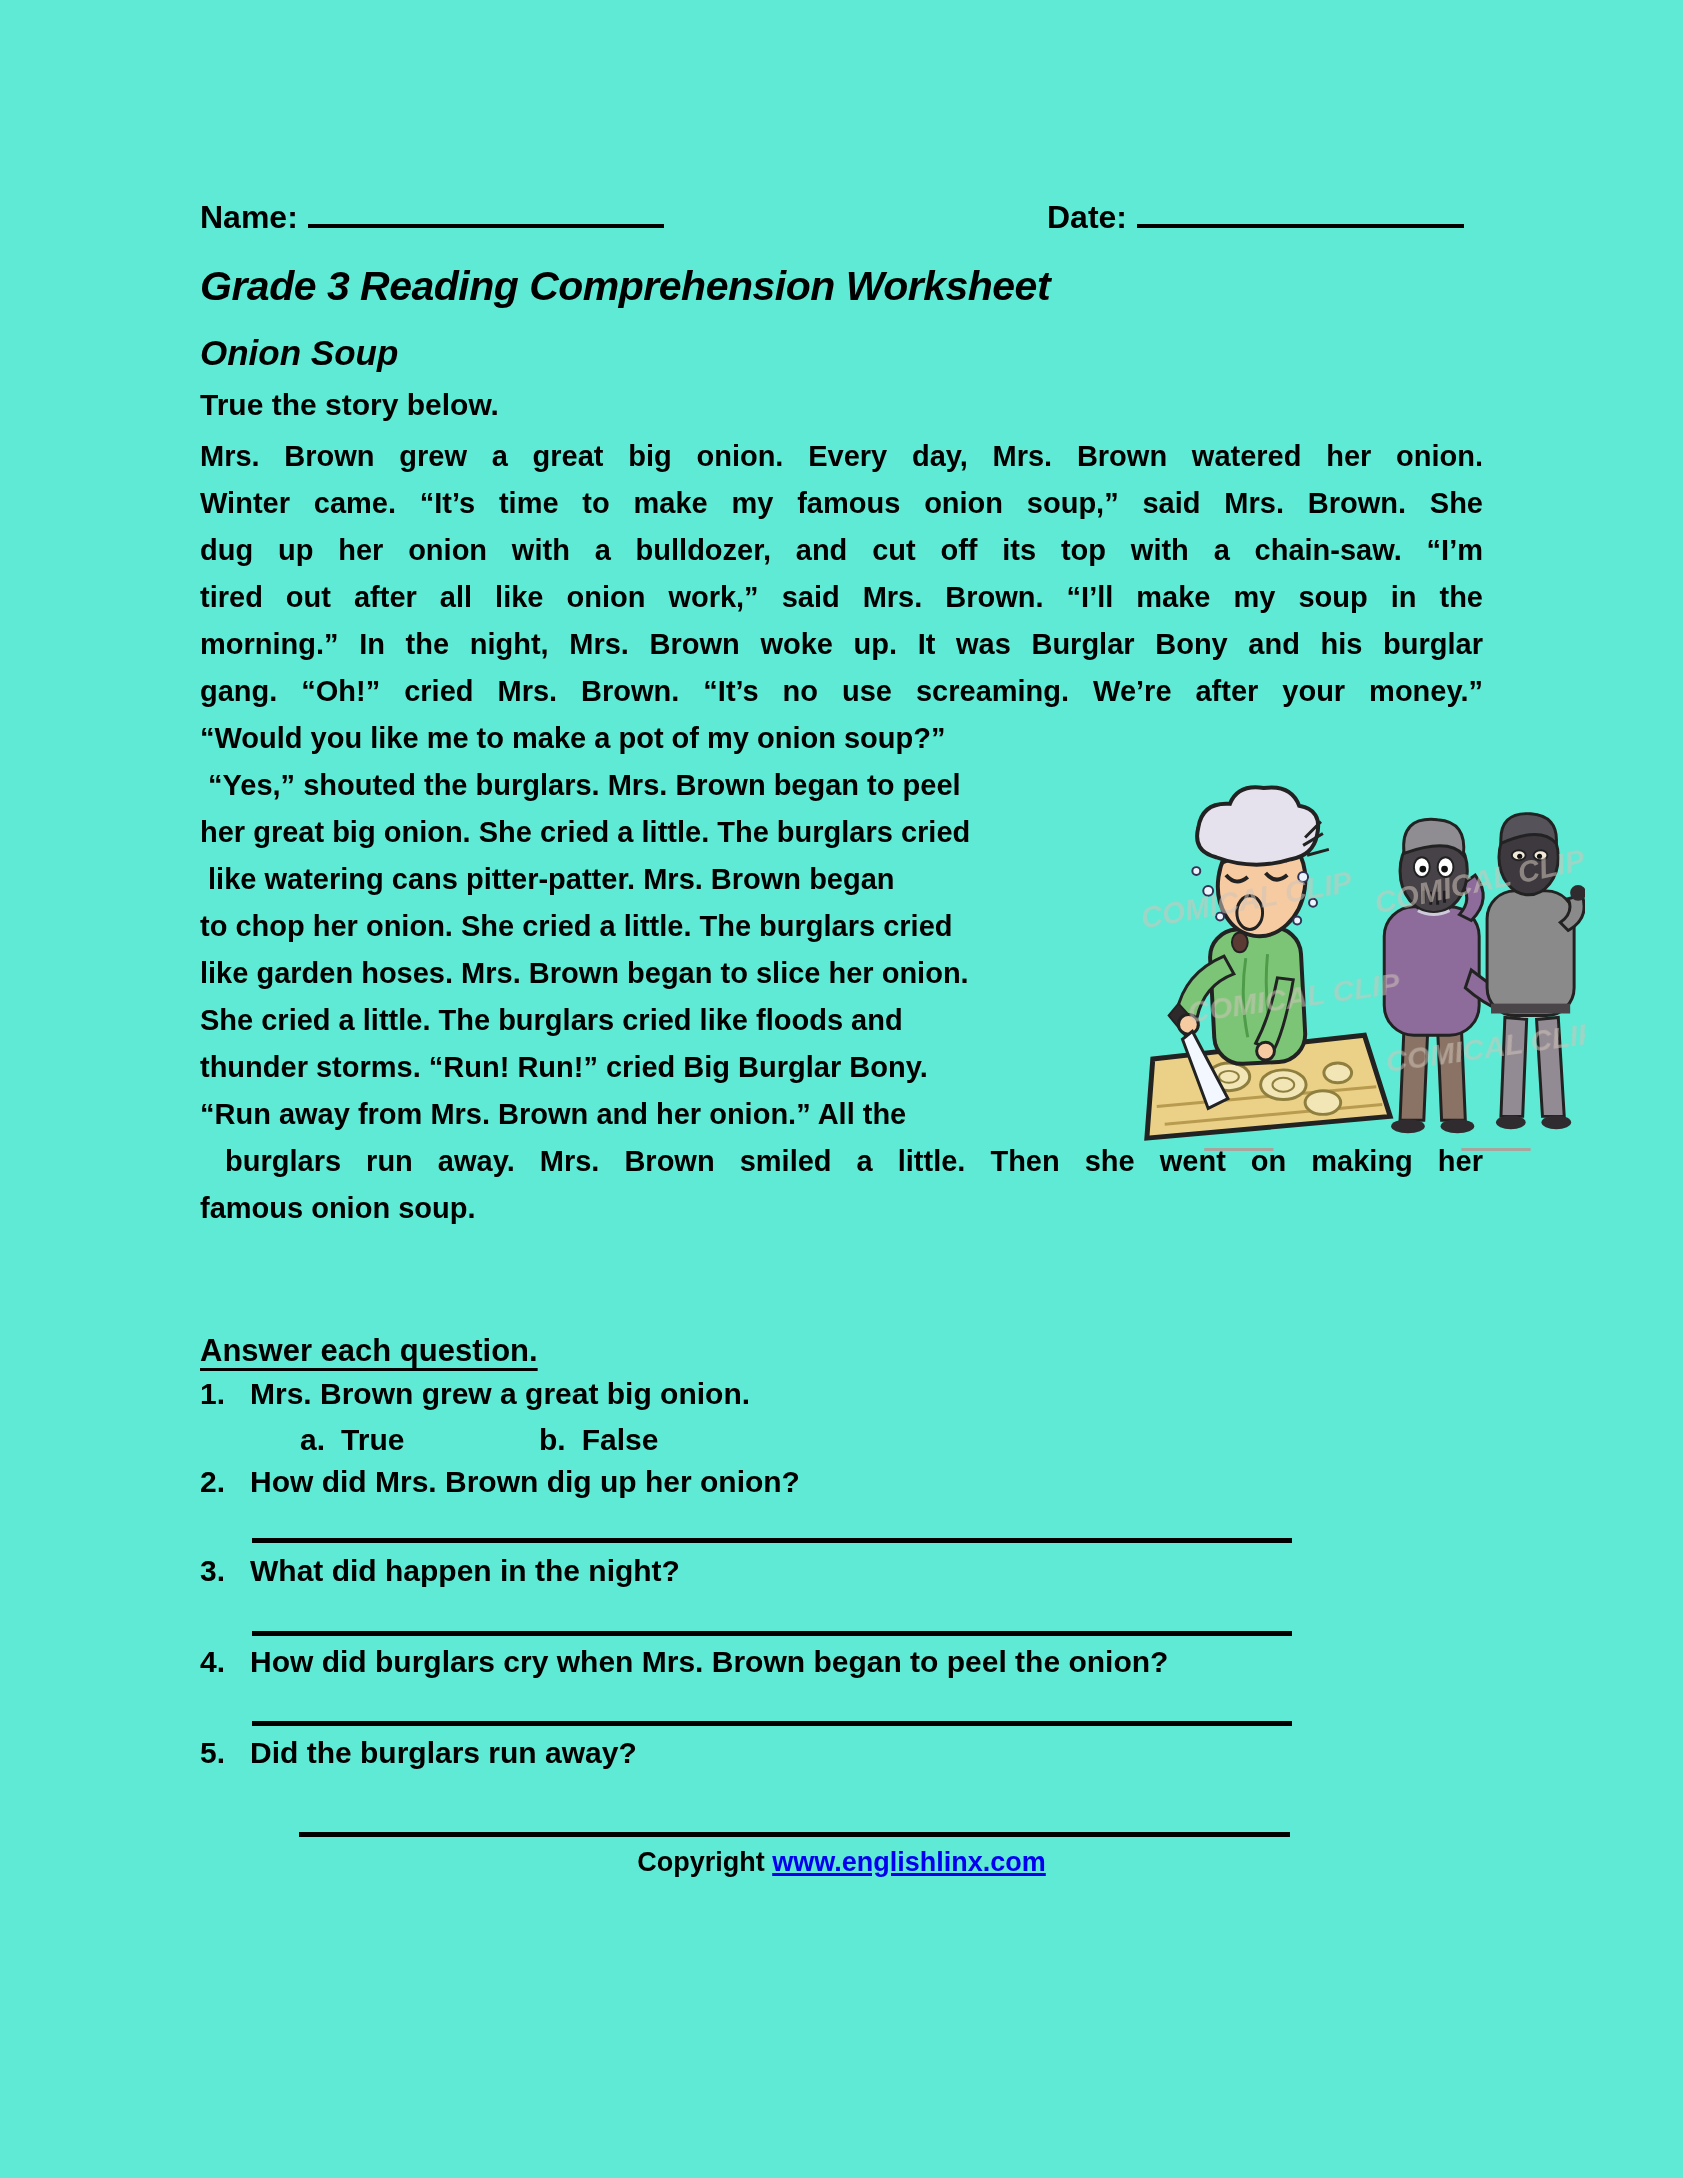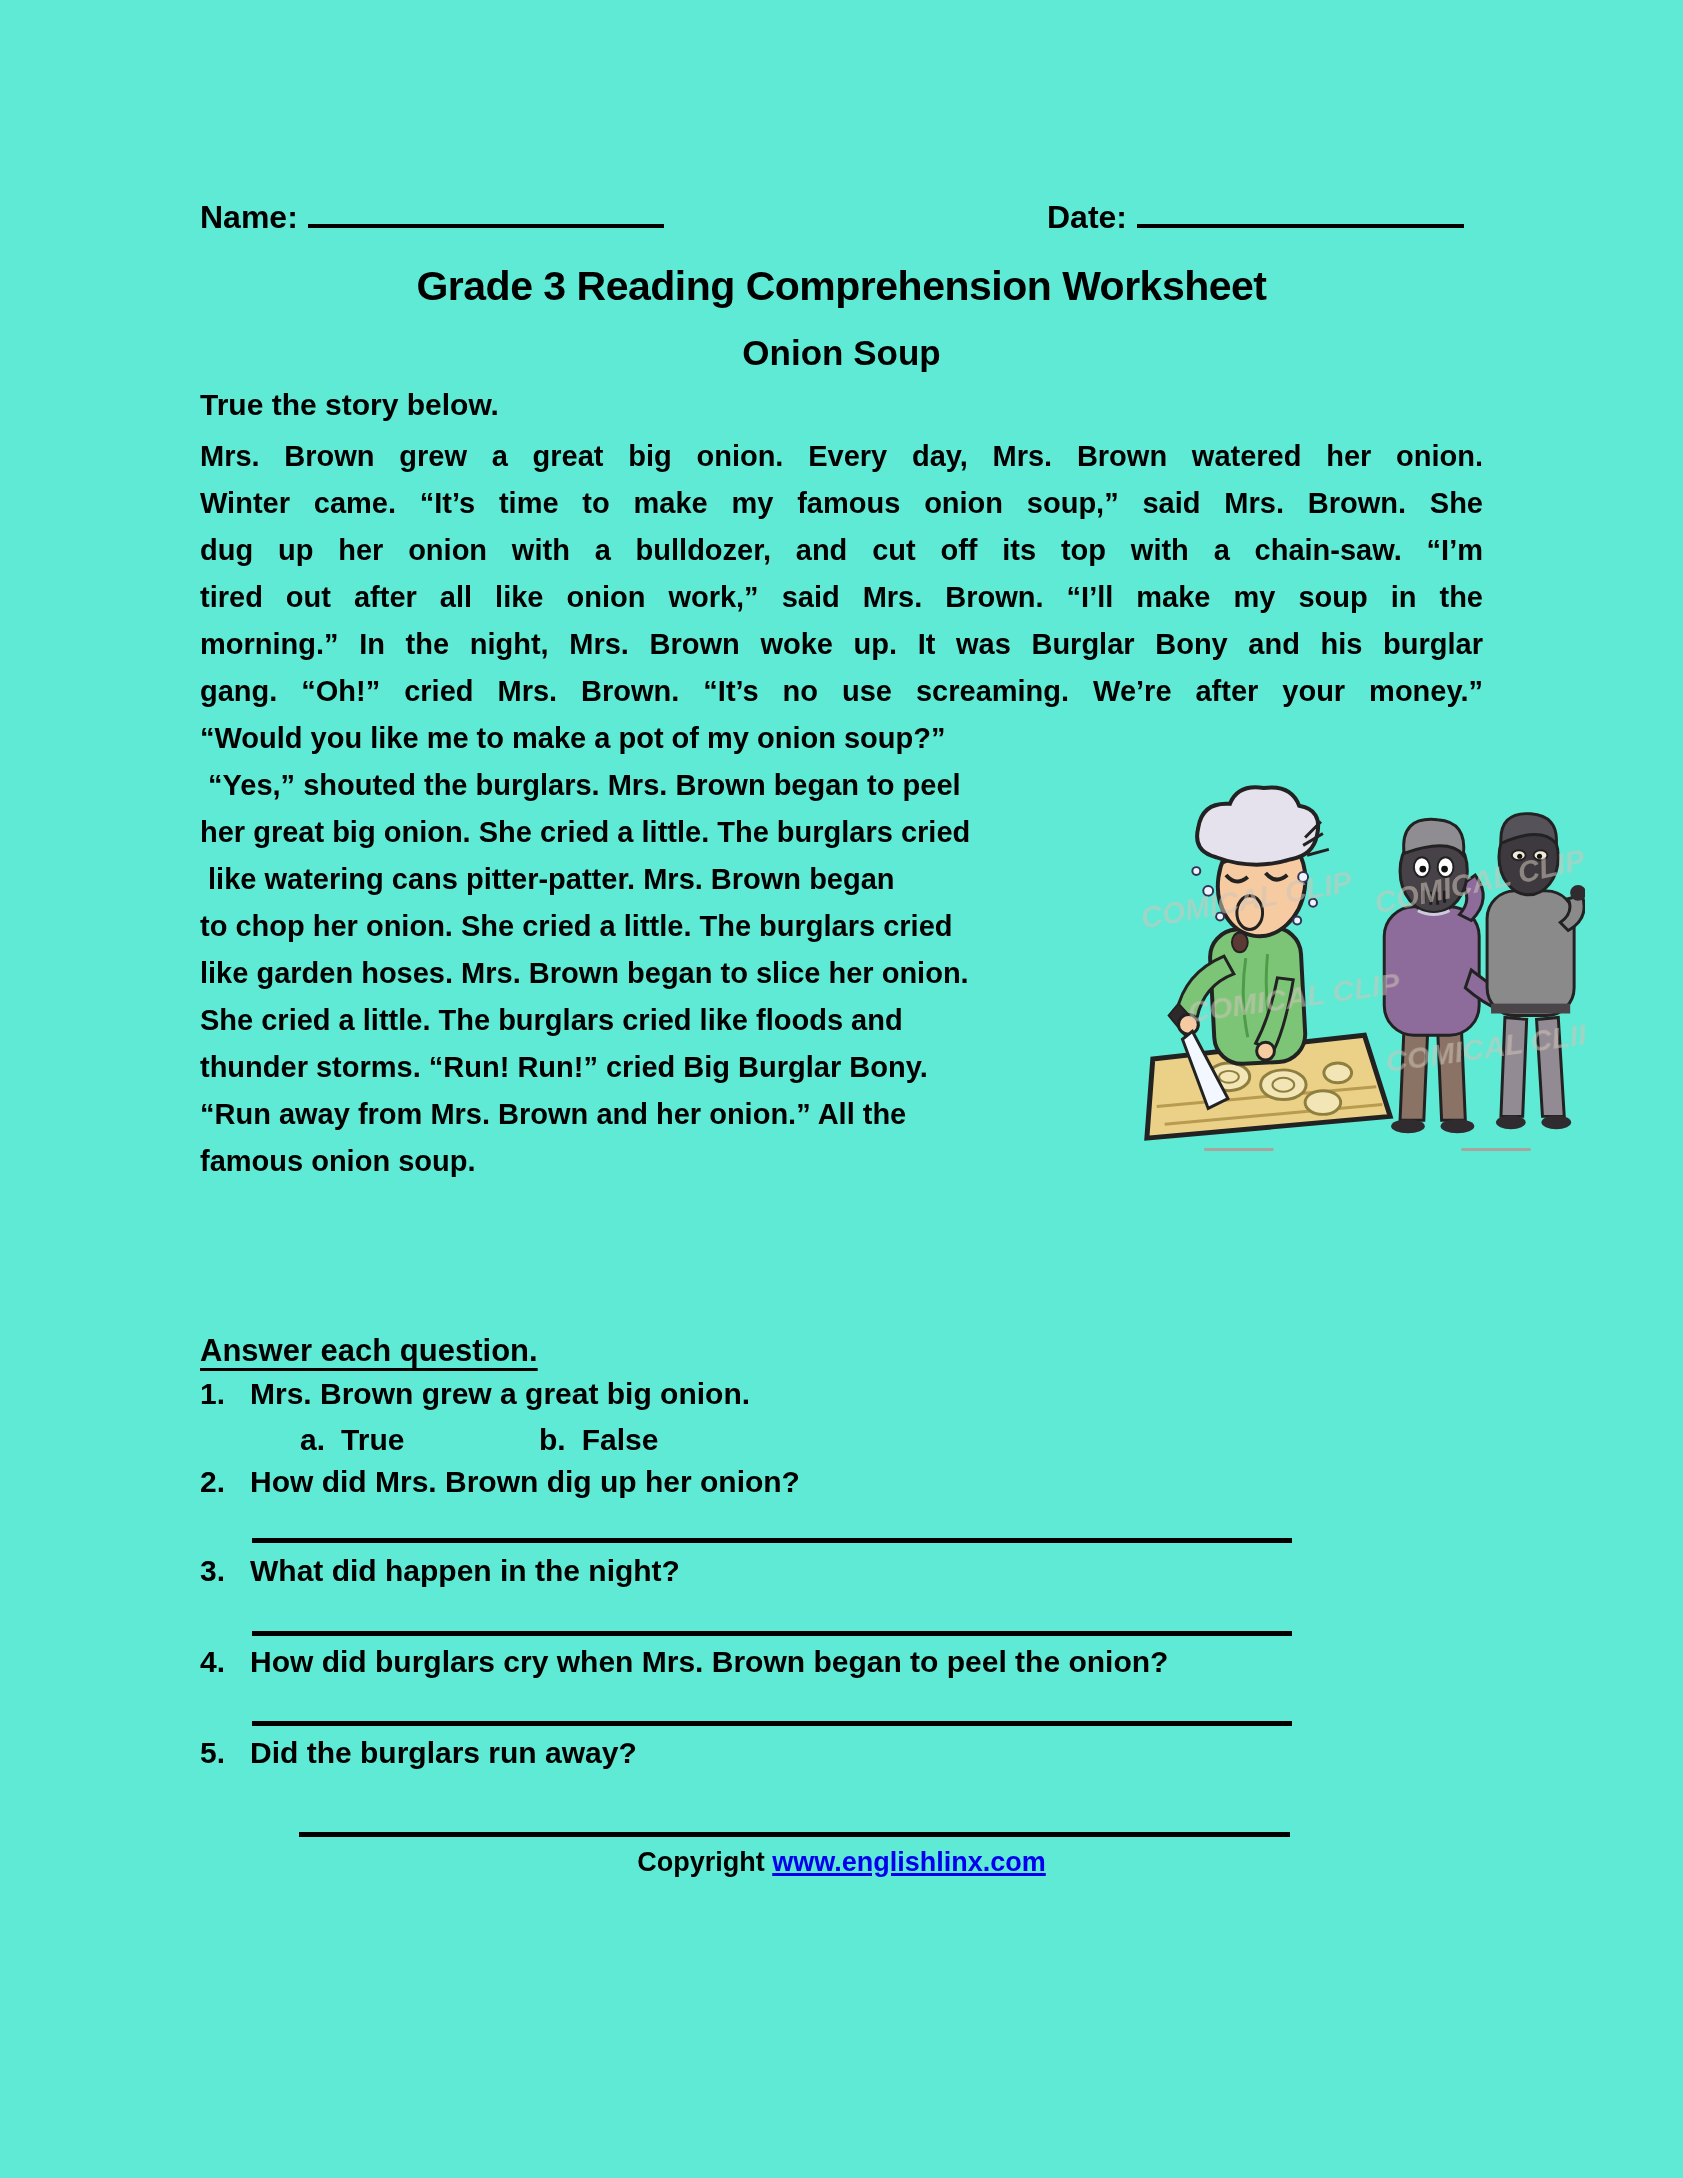--- a/index.html
+++ b/index.html
@@ -13,21 +13,21 @@
     overflow:hidden;
   }
   
   .hdr-field{position:absolute;top:194px;font-size:32px;display:flex;align-items:baseline;}
   #name-field{left:200px;}
   #date-field{left:1047px;}
   .blank-line{display:inline-block;border-bottom:4px solid #000;height:30px;margin-left:10px;}
   #name-blank{width:356px;}
   #date-blank{width:327px;}
 
-  .centerband{position:absolute;left:200px;width:1283px;text-align:center;}
+  .centerband{position:absolute;left:200px;width:1283px;text-align:left;font-style:italic;}
   #title{top:263px;font-size:41px;letter-spacing:-0.5px;}
   #subtitle{top:333px;font-size:35px;}
 
   #instructions{position:absolute;left:200px;top:388px;font-size:30px;}
 
   
   #story{position:absolute;left:200px;top:433px;width:1283px;font-size:29px;line-height:47px;}
   .sline{white-space:pre-wrap;height:47px;}
   .sline.full{text-align:justify;text-align-last:justify;}
   .sline.narrow{width:931px;white-space:pre;}
@@ -83,20 +83,21 @@
     <div class="sline full">gang. “Oh!” cried Mrs. Brown. “It’s no use screaming. We’re after your money.”</div>
     <div class="sline short">“Would you like me to make a pot of my onion soup?”</div>
     <div class="sline narrow"> “Yes,” shouted the burglars. Mrs. Brown began to peel</div>
     <div class="sline narrow">her great big onion. She cried a little. The burglars cried</div>
     <div class="sline narrow"> like watering cans pitter-patter. Mrs. Brown began</div>
     <div class="sline narrow">to chop her onion. She cried a little. The burglars cried</div>
     <div class="sline narrow">like garden hoses. Mrs. Brown began to slice her onion.</div>
     <div class="sline narrow">She cried a little. The burglars cried like floods and</div>
     <div class="sline narrow">thunder storms. “Run! Run!” cried Big Burglar Bony.</div>
     <div class="sline narrow">“Run away from Mrs. Brown and her onion.” All the</div>
+    <div class="sline full"> burglars run away. Mrs. Brown smiled a little. Then she went on making her</div>
     <div class="sline short">famous onion soup.</div>
   </div>
 
   <div id="illustration">
     <svg viewBox="0 0 455 382" xmlns="http://www.w3.org/2000/svg">
 
       <g>
         <path d="M18 282 L232 258 L258 340 L12 362 Z" fill="#ead187" stroke="#222" stroke-width="5"></path>
         <path d="M22 330 L244 310" stroke="#b89b4f" stroke-width="3" fill="none"></path>
         <path d="M30 348 L250 328" stroke="#b89b4f" stroke-width="3" fill="none"></path>

